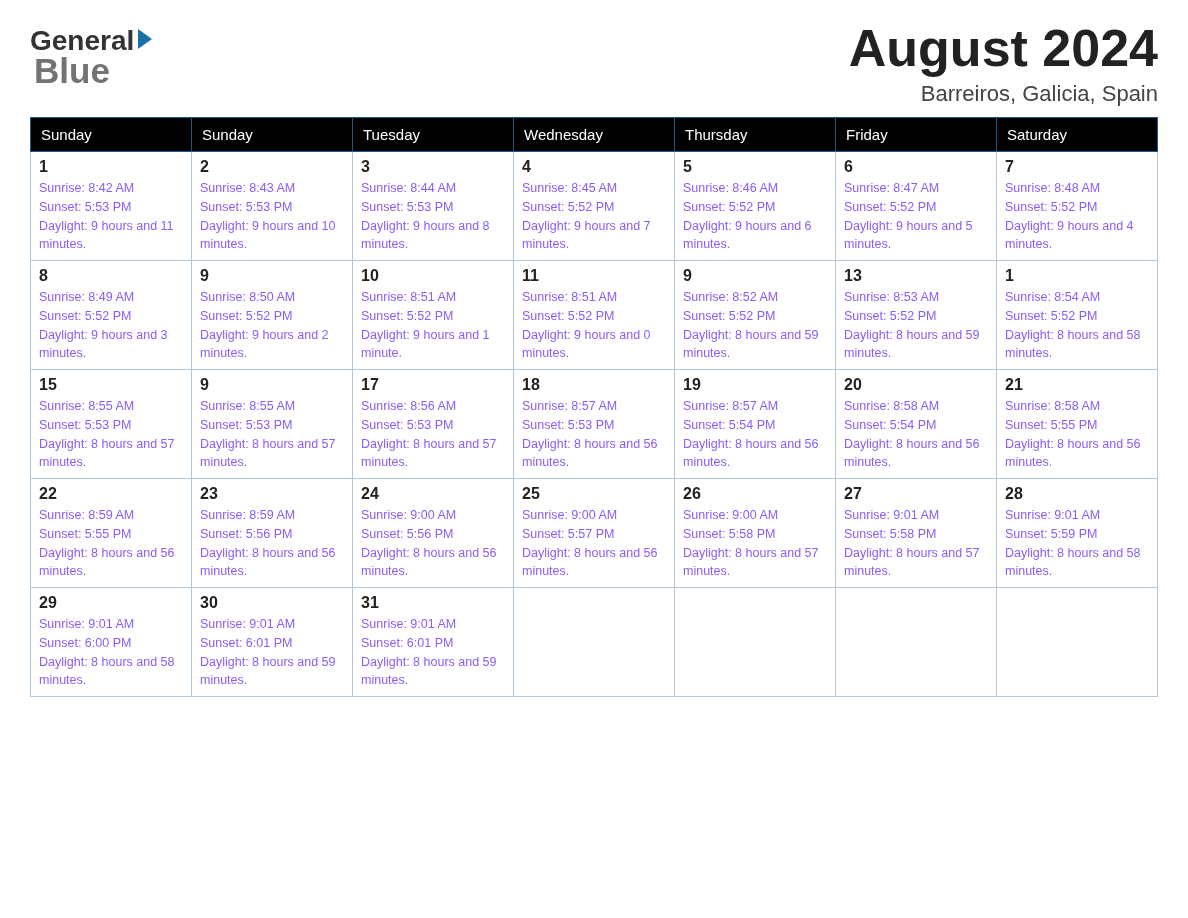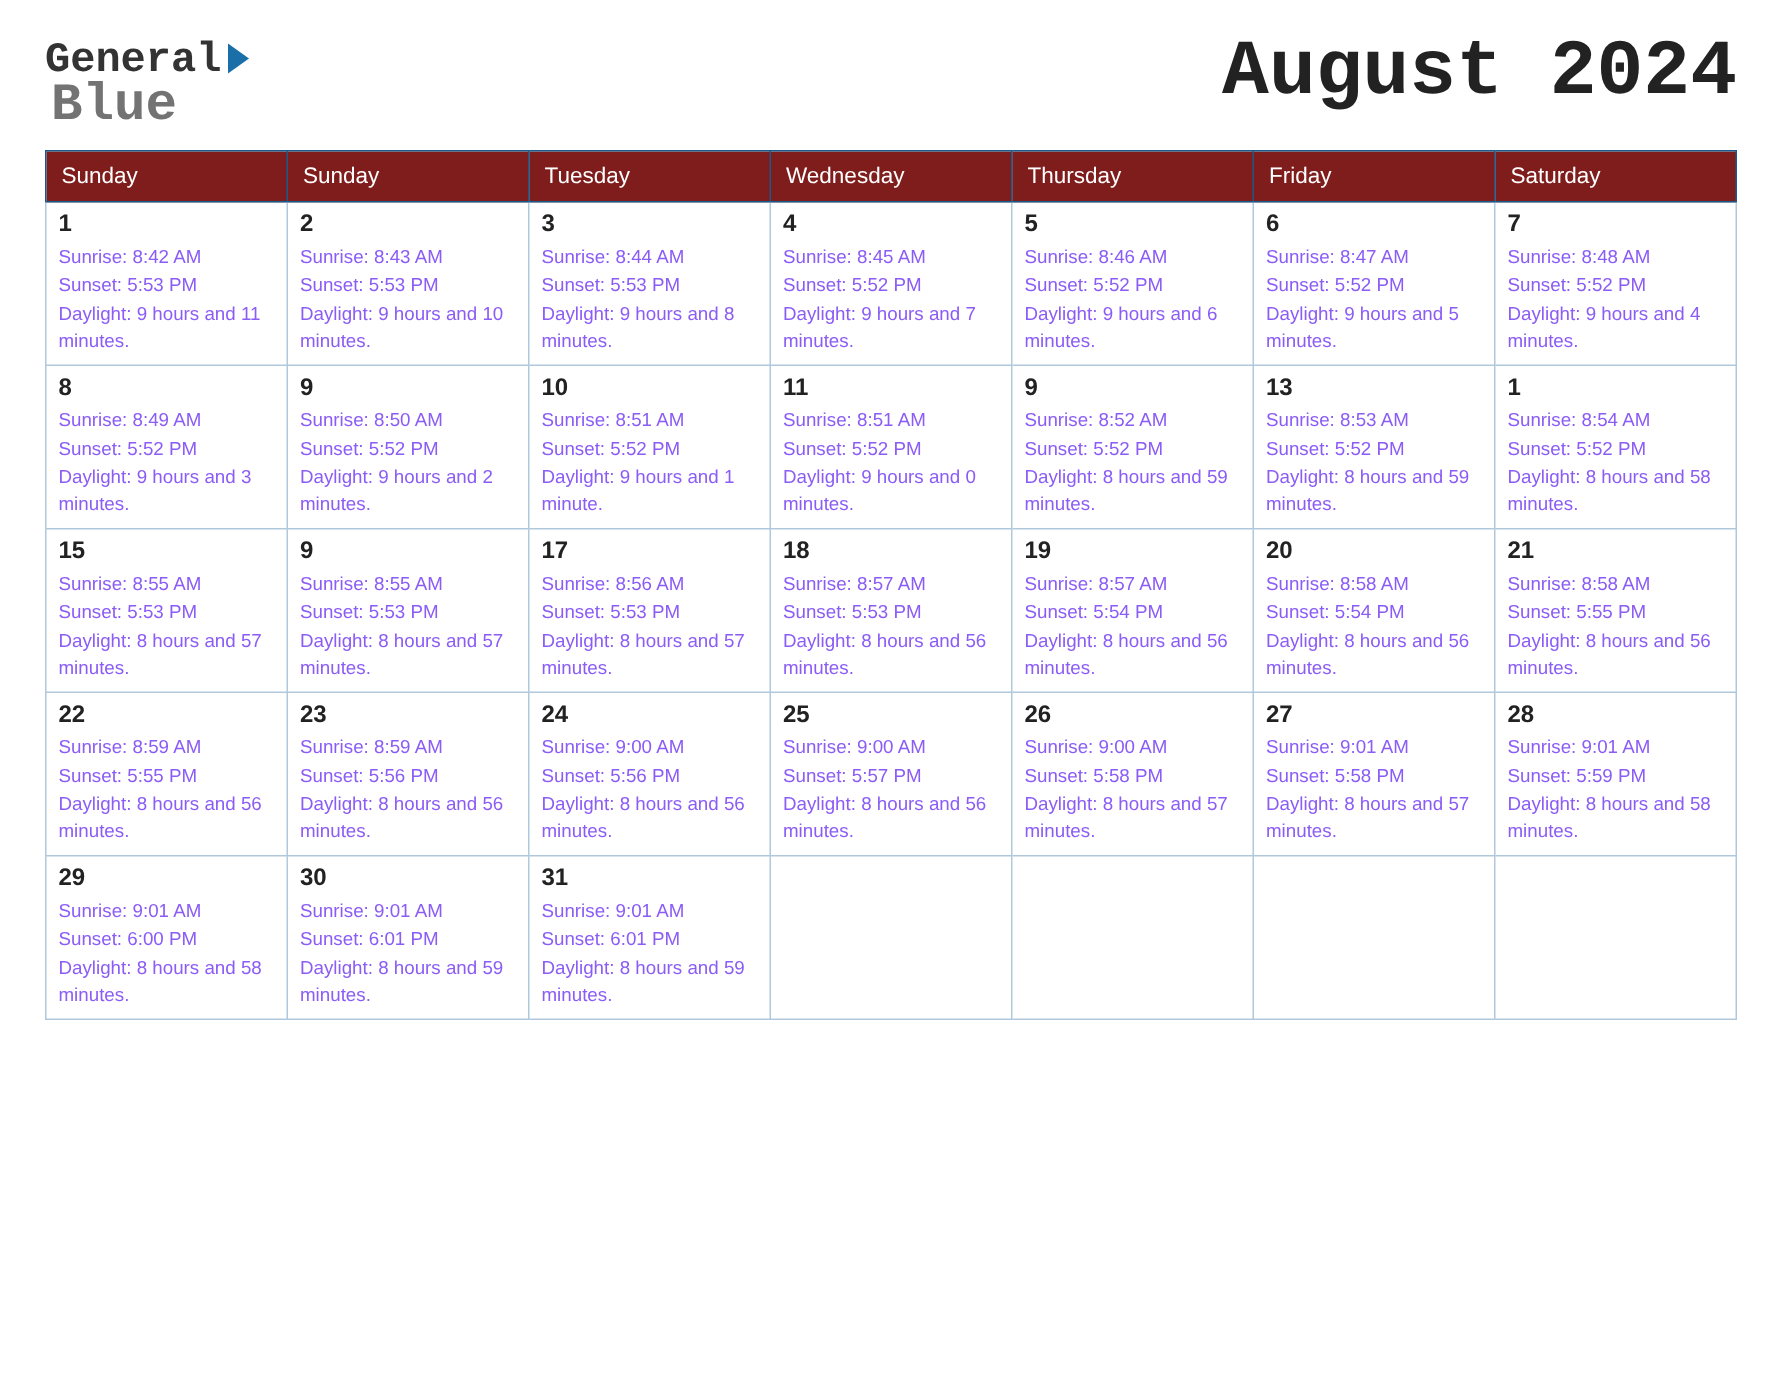--- a/index.html
+++ b/index.html
@@ -8,21 +8,20 @@
       background: #fff;
       padding: 20px 30px;
       width: 1188px;
       min-height: 918px;
     }
     .header {
       display: flex;
       justify-content: space-between;
       align-items: flex-start;
       margin-bottom: 5px;
-      font-family: Liberation Mono, monospace;
     }
     .logo {
       display: flex;
       flex-direction: column;
       align-items: flex-start;
       padding-top: 5px;
     }
     .logo-text {
       display: flex;
       align-items: center;
@@ -61,21 +60,21 @@
       font-size: 22px;
       color: #444;
       margin-top: 4px;
     }
     table {
       width: 100%;
       border-collapse: collapse;
       margin-top: 10px;
     }
     th {
-      background-color: #7f1d1d;
+      background-color: #000000;
       color: #fff;
       font-size: 15px;
       font-weight: normal;
       padding: 8px 10px;
       text-align: left;
       border: 1px solid #1a5a8a;
     }
     td {
       border: 1px solid #b0c8dc;
       vertical-align: top;
@@ -109,20 +108,21 @@
 <div class="header">
   <div class="logo">
     <div class="logo-text">
       <span class="logo-general">General</span>
       <div class="logo-arrow"></div>
     </div>
     <span class="logo-blue">Blue</span>
   </div>
   <div class="title-section">
     <div class="month-title">August 2024</div>
+    <div class="location">Barreiros, Galicia, Spain</div>
   </div>
 </div>
 
 <table>
   <thead>
     <tr>
       <th>Sunday</th>
       <th>Sunday</th>
       <th>Tuesday</th>
       <th>Wednesday</th>

